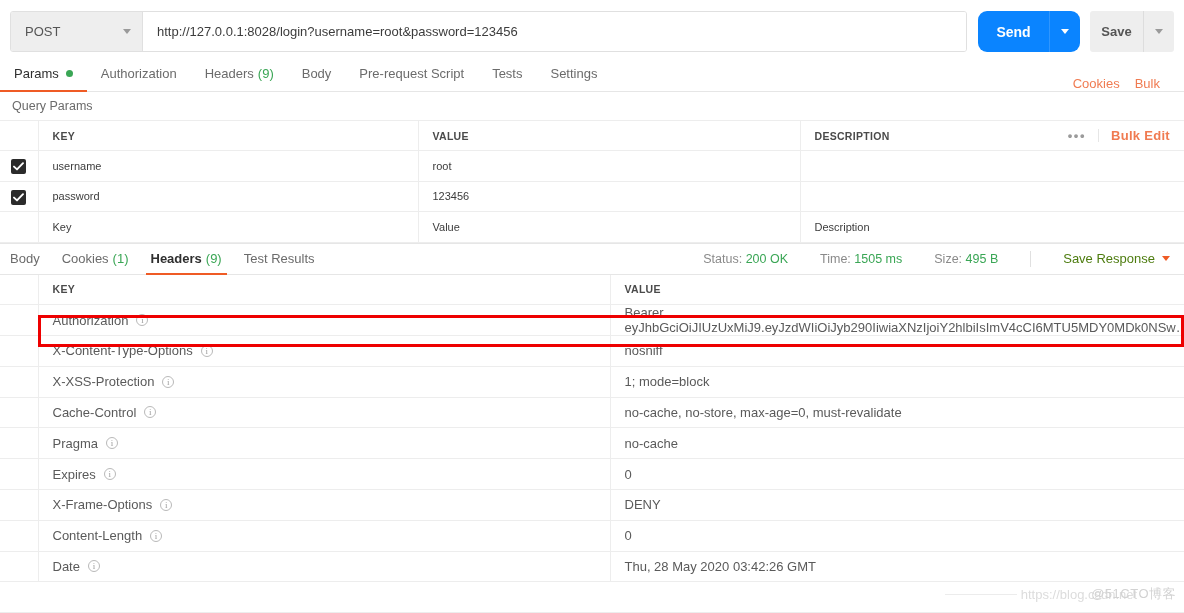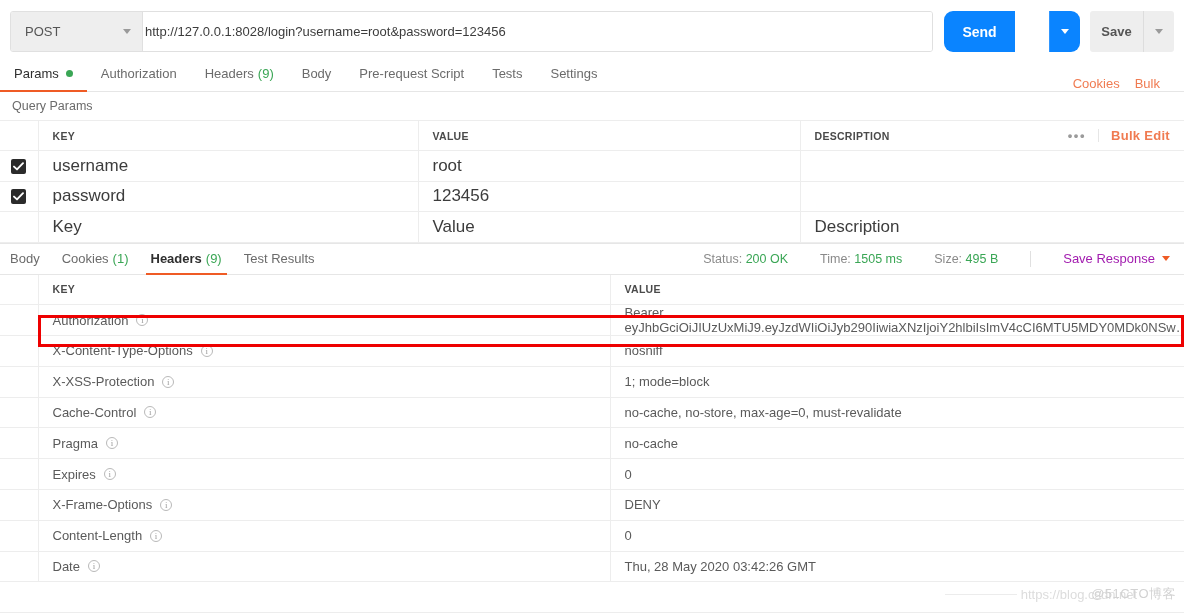--- a/index.html
+++ b/index.html
@@ -31,26 +31,26 @@
     display: flex; align-items: center; justify-content: space-between;
     padding: 0 11px 0 14px;
     font-size: 13px; color: #555; font-weight: 400;
     border-right: 1px solid #e0e0e0;
     cursor: pointer;
   }
   .caret { width:0; height:0; border-left:4.5px solid transparent; border-right:4.5px solid transparent; border-top:5px solid #9a9a9a; }
   .caret-light { border-top-color:#ffffff; }
   .url-input {
     flex: 1; height: 39px; line-height: 39px;
-    padding: 0 2px;
+    padding: 0 14px;
     font-size: 13px; color: #3c3c3c;
     background: #fff; border: none; outline: none;
     font-family: "Liberation Sans", sans-serif;
   }
-  .send-group { display:flex; margin-left: 11px; height: 41px; border-radius: 9px; overflow: hidden; gap: 34px; }
+  .send-group { display:flex; margin-left: 11px; height: 41px; border-radius: 9px; overflow: hidden; }
   .send-btn {
     background:#0a84ff; color:#fff; font-weight:bold; font-size:14px;
     width: 71px; display:flex; align-items:center; justify-content:center; cursor:pointer;
   }
   .send-caret {
     background:#0a84ff; width: 31px; display:flex; align-items:center; justify-content:center;
     border-left: 1px solid #2f96ff; cursor:pointer;
   }
   .save-group { display:flex; margin-left: 10px; height:41px; border-radius:3px; overflow:hidden; }
   .save-btn {
@@ -95,21 +95,21 @@
   .hdr-row th {
     height:30px; background:#fff; font-size:10.5px; letter-spacing:.3px;
     font-weight:bold; color:#4a4a4a; text-align:left; padding:0 0 0 14px;
     border-top:1px solid #ededed; border-bottom:1px solid #ededed;
   }
   .hdr-row th.col-chk { padding:0; }
   .hdr-desc-inner { display:flex; align-items:center; justify-content:space-between; padding-right:14px; }
   .dots { color:#9b9b9b; letter-spacing:1.5px; font-size:13px; padding-right:12px; border-right:1px solid #e6e6e6; margin-right:12px; line-height:1; }
   .bulk { color:#f07b51; font-size:13px; cursor:pointer; }
 
-  .body-row td { height:30.5px; font-size:17px; color:#3c3c3c; padding:0 0 0 14px; }
+  .body-row td { height:30.5px; font-size:11px; color:#3c3c3c; padding:0 0 0 14px; }
   .body-row td.col-chk { padding:0; text-align:center; vertical-align:middle; }
   .ph { color:#b4b4b4; }
 
   .checkbox {
     width:15px; height:15px; background:#2b2b2b; border-radius:2px;
     display:inline-flex; align-items:center; justify-content:center;
     margin-top:2px; cursor:pointer;
   }
   .checkbox svg { display:block; }
 
@@ -122,21 +122,21 @@
   .rtab {
     position:relative; height:31px; display:flex; align-items:center;
     padding:0 11px; font-size:13px; color:#6b6b6b; cursor:pointer; white-space:nowrap;
   }
   .rtab:first-child { padding-left:10px; }
   .rtab.active { color:#2f2f2f; font-weight:bold; }
   .rtab.active::after { content:''; position:absolute; left:6px; right:6px; bottom:-1px; height:2px; background:#ef5b25; }
   .resp-meta { margin-left:auto; display:flex; align-items:center; font-size:12.5px; color:#8a8a8a; padding-right:14px; gap:32px; }
   .meta-val { color:#3aa655; }
   .meta-sep { width:1px; height:16px; background:#e0e0e0; }
-  .save-resp { color:#a21caf; font-size:13px; display:flex; align-items:center; gap:7px; cursor:pointer;text-align:right; }
+  .save-resp { color:#4d7c0f; font-size:13px; display:flex; align-items:center; gap:7px; cursor:pointer;text-align:right; }
   .caret-orange { width:0;height:0;border-left:4.5px solid transparent;border-right:4.5px solid transparent;border-top:5px solid #ef5b25; }
 
   
   table.rgrid { width:1184px; border-collapse:collapse; table-layout:fixed; }
   table.rgrid th, table.rgrid td { border-bottom:1px solid #ededed; }
   .rgrid .rc-pad { width:38px; border-right:1px solid #ededed; }
   .rgrid .rc-key { width:572px; border-right:1px solid #ededed; }
   .rgrid .rc-val { width:574px; }
   .rgrid th { height:30px; font-size:10.5px; font-weight:bold; letter-spacing:.3px; color:#4a4a4a; text-align:left; padding-left:14px; }
   .rgrid th.rc-pad { padding:0; }

